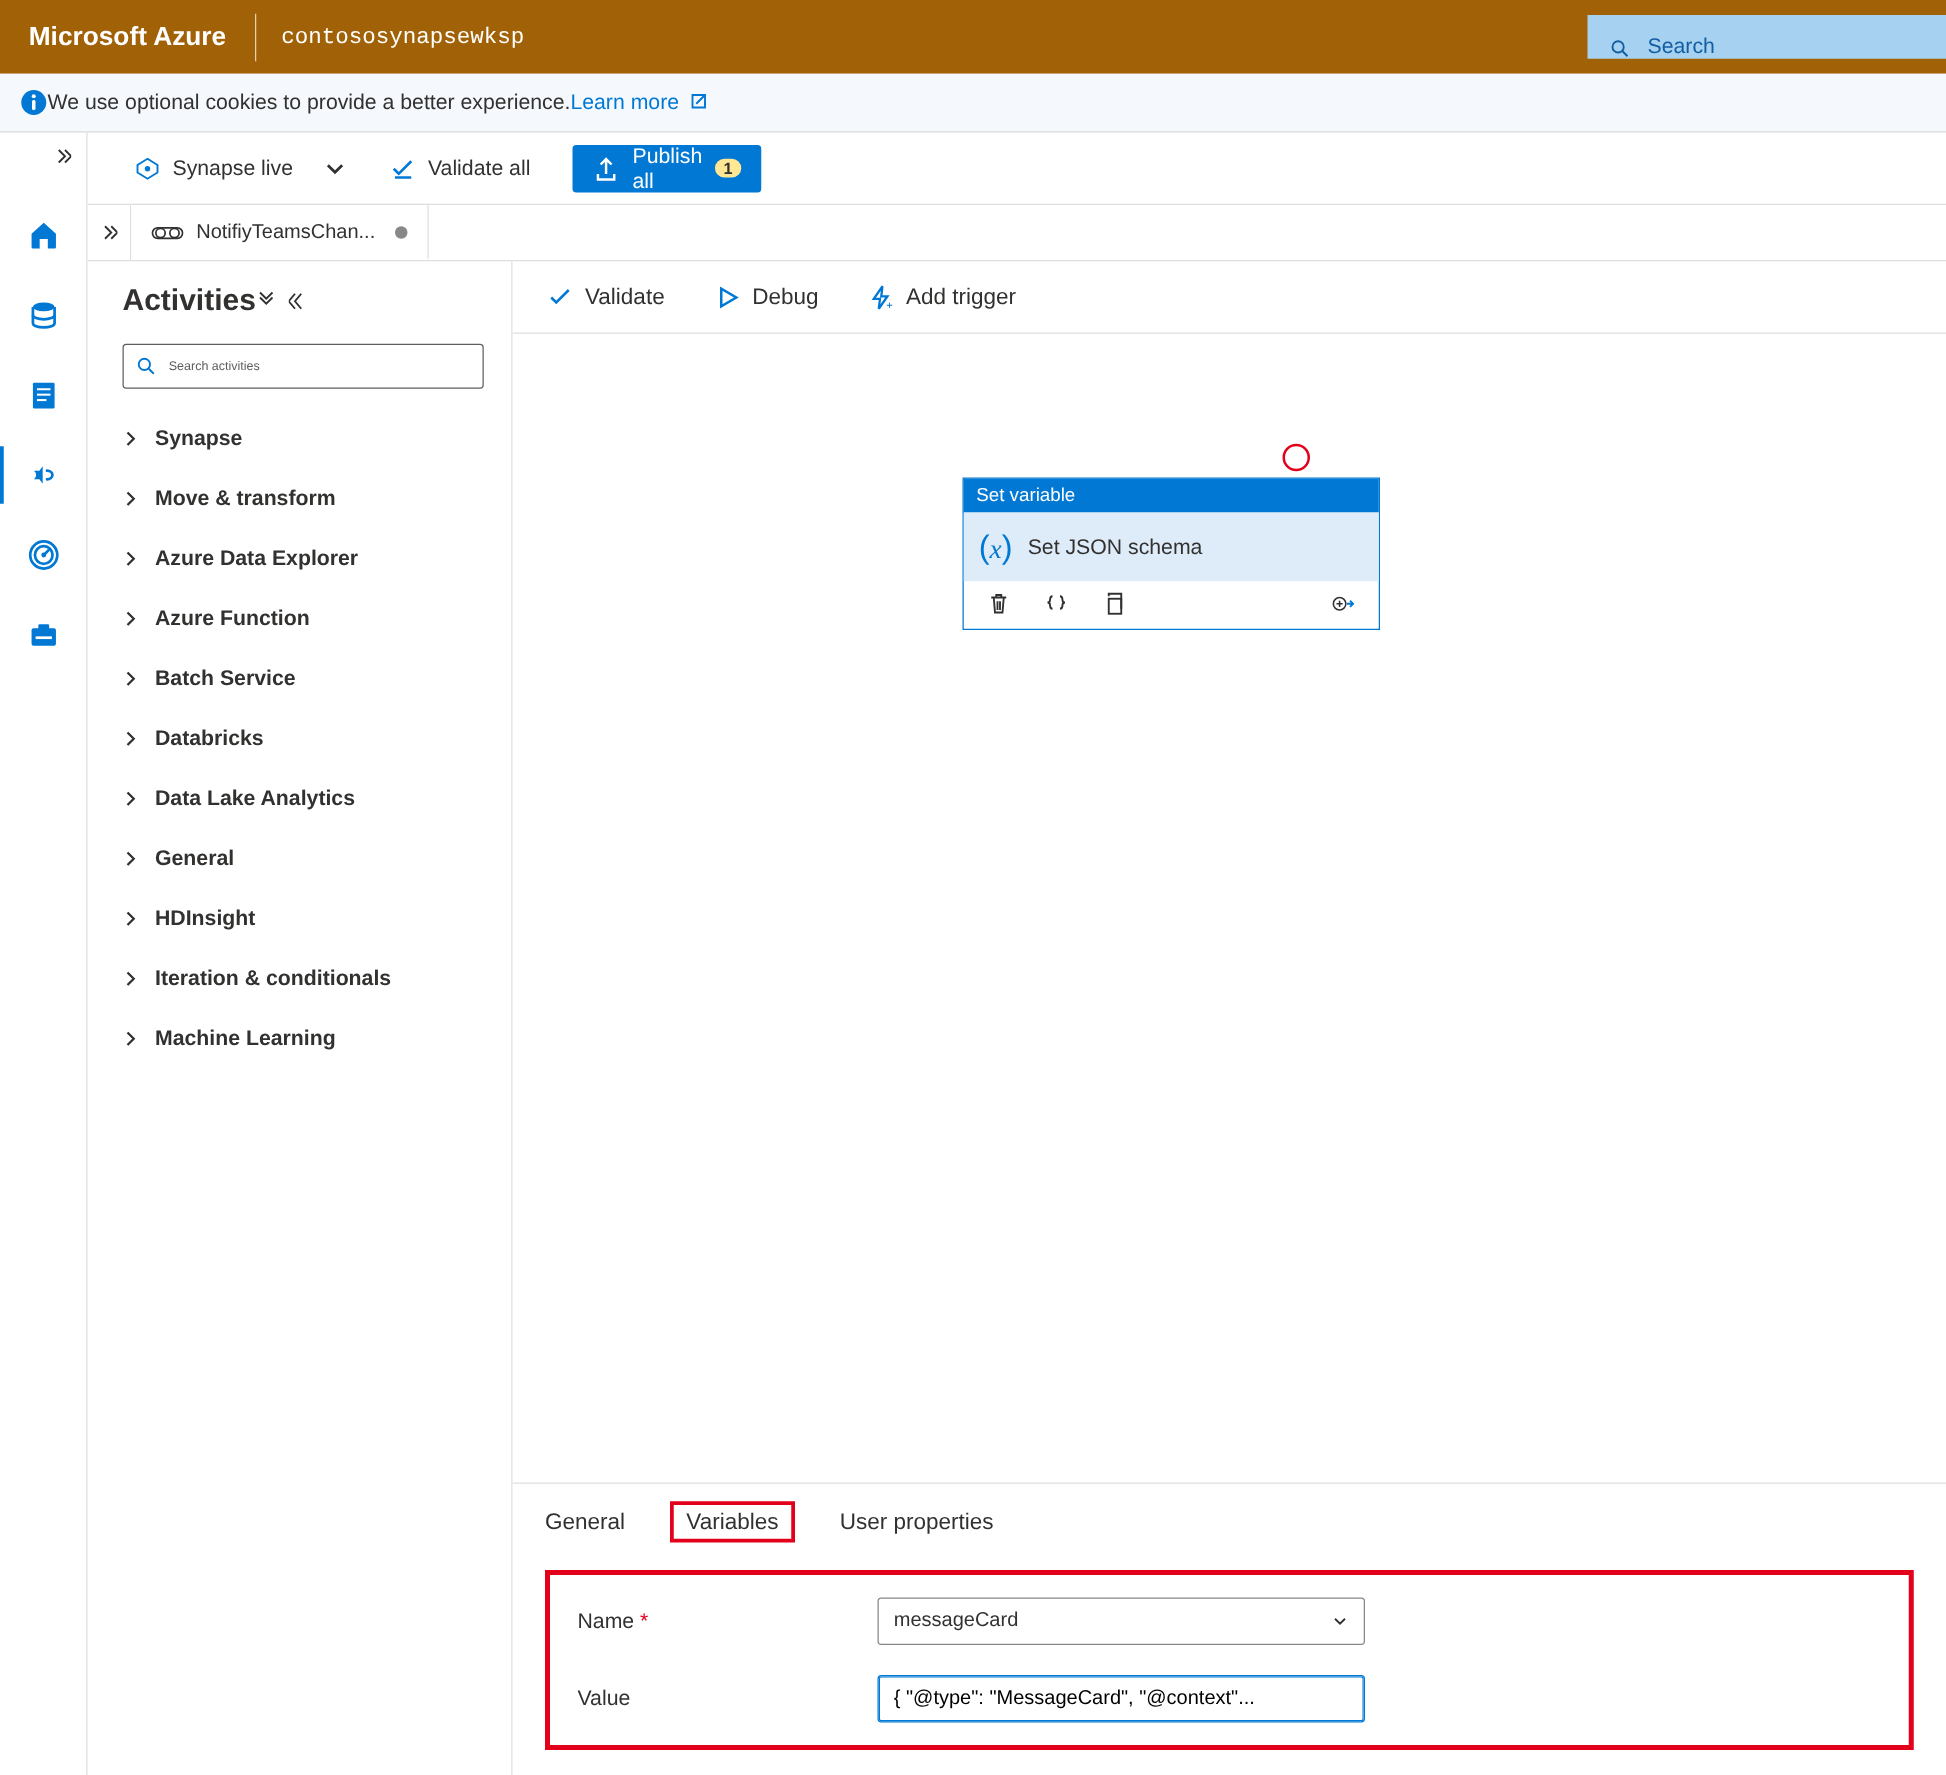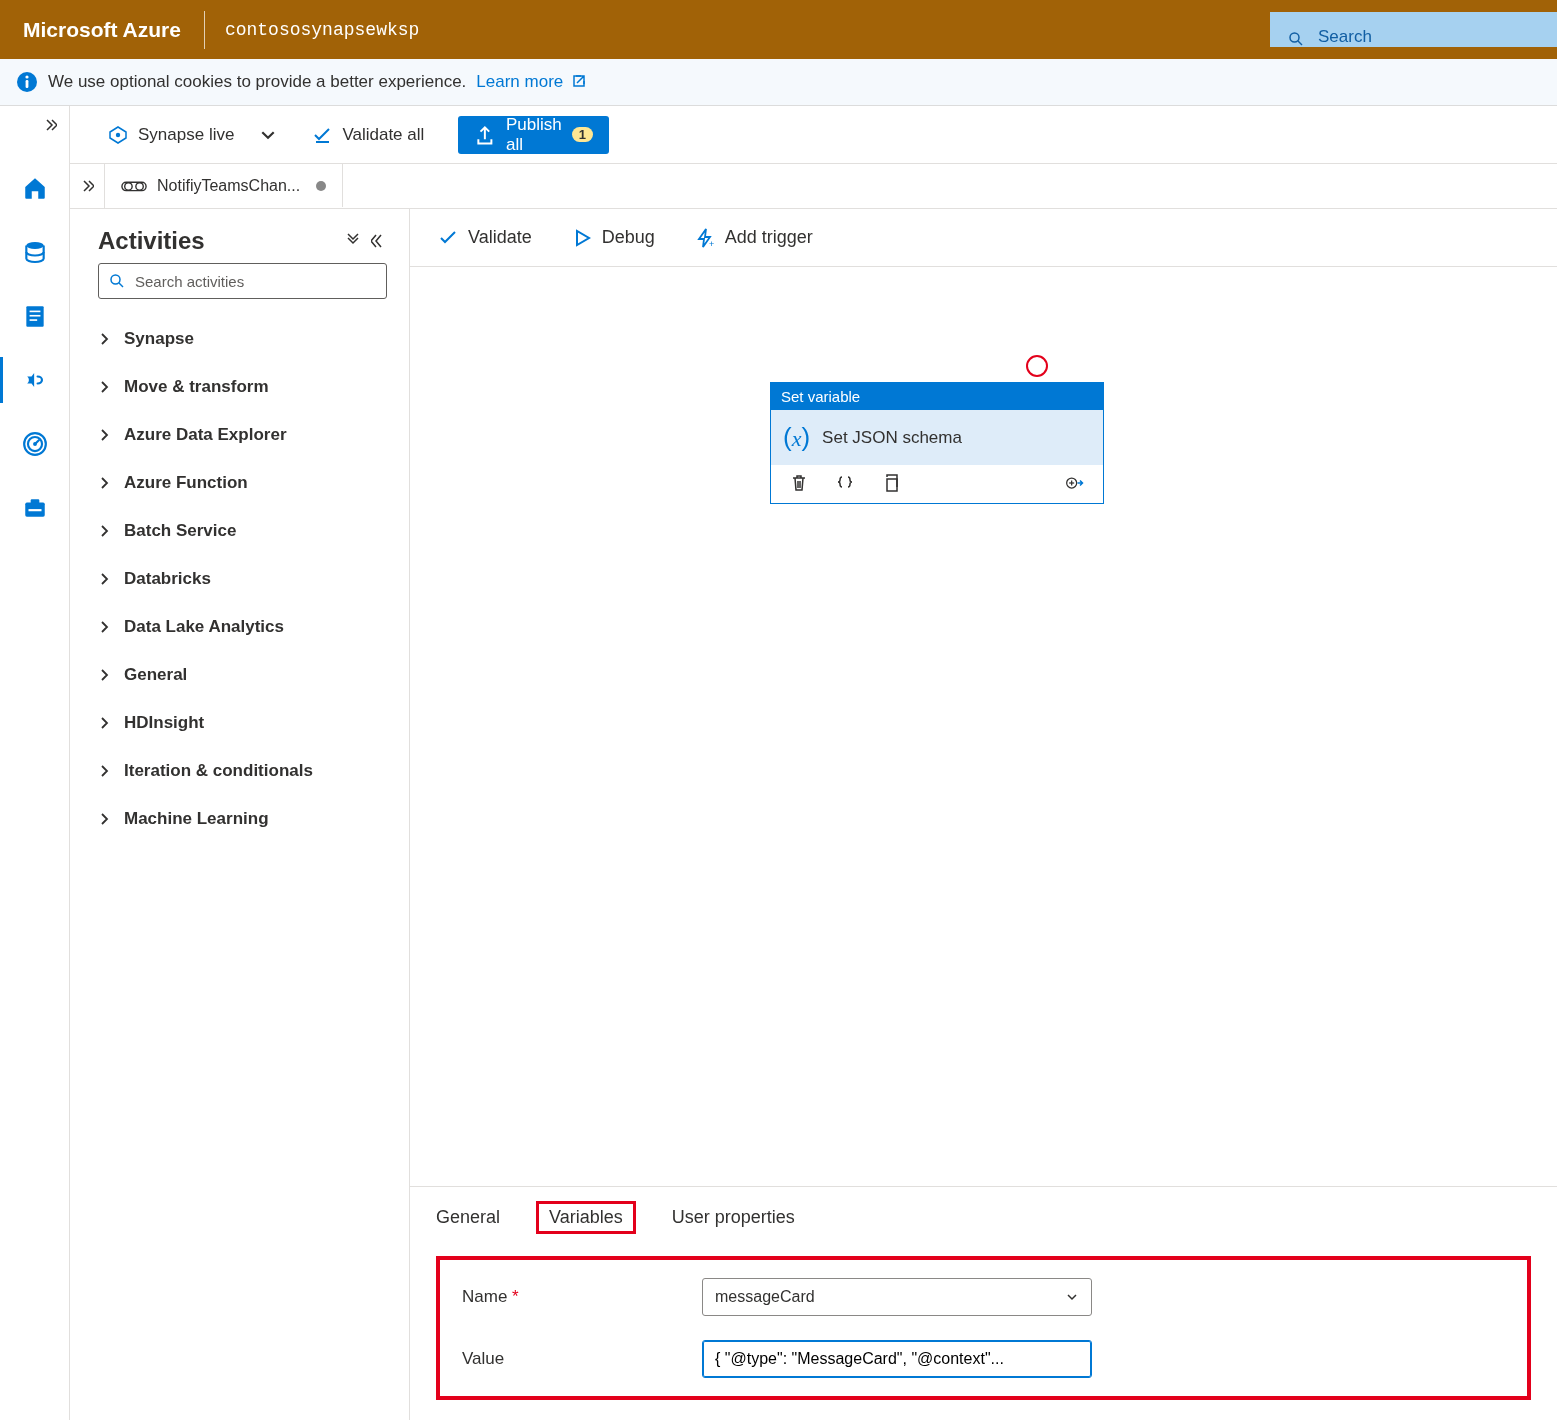--- a/index.html
+++ b/index.html
@@ -10,21 +10,21 @@
   .brand { font-size: 21px; font-weight: 600; padding: 0 23px; }
   .vsep { width: 1px; height: 38px; background: rgba(255,255,255,0.7); margin-right: 20px; }
   .wsname { font-size: 18px; color: #fff; flex: 0 0 auto; font-family: Liberation Mono, monospace; }
   .hspacer { flex: 1; }
   .searchbox { display: flex; align-items: flex-end; background: #a6d1f0; height: 35px; margin-right: 0; padding: 0 18px; min-width: 220px; }
   .searchbox svg { width: 16px; height: 16px; margin-right: 14px; }
   .searchbox input { background: transparent; border: none; outline: none; font-size: 17px; color: #115ea3; }
   .searchbox input::placeholder { color: #115ea3; }
 
   
-  .banner { height: 47px; border-bottom: 1px solid #dcdcdc; background: #f5f9fd; display: flex; align-items: center; padding: 0 16px; gap: 10px; font-size: 17px; }
+  .banner { height: 47px; border-bottom: 1px solid #dcdcdc; background: #f5f9fd; display: flex; align-items: center; padding: 0 16px; font-size: 17px; }
   .info-icon { width: 22px; height: 22px; }
   .banner a { color: #0078d4; text-decoration: none; }
   .ext-icon { width: 14px; height: 14px; vertical-align: -1px; margin-left: 4px; }
 
   
   .columns { display: flex; height: calc(100vh - 106px); }
 
   
   .rail { width: 70px; border-right: 1px solid #e1dfdd; display: flex; flex-direction: column; align-items: center; padding-top: 12px; gap: 34px; }
   .rail .expand { align-self: flex-end; margin-right: 12px; margin-bottom: 4px; }
@@ -47,27 +47,27 @@
   .tab { display: flex; align-items: center; gap: 10px; padding: 0 16px; border-right: 1px solid #e1dfdd; border-top: 1px solid #e1dfdd; font-size: 16px; max-width: 260px; cursor: pointer; position: relative; top: -1px; background: #fff; }
   .tab .dot { width: 10px; height: 10px; border-radius: 50%; background: #888; margin-left: 6px; }
   .tab svg { width: 26px; height: 18px; flex-shrink: 0; }
   .tab .ellips { white-space: nowrap; overflow: hidden; text-overflow: ellipsis; max-width: 170px; }
 
   
   .split { flex: 1; display: flex; min-height: 0; }
 
   
   .actpanel { width: 340px; border-right: 1px solid #e1dfdd; padding: 18px 22px 0 28px; overflow: auto; }
-  .act-head { display: flex; align-items: center; justify-content: space-between; margin-bottom: 8px; }
+  .act-head { display: flex; align-items: center; justify-content: flex-start; margin-bottom: 20px; }
   .act-head h2 { font-size: 24px; font-weight: 600; }
   .act-icons { display: flex; gap: 10px; }
   .act-icons svg { width: 16px; height: 16px; cursor: pointer; }
   .act-search { display: flex; align-items: center; border: 1px solid #605e5c; border-radius: 3px; height: 36px; padding: 0 10px; margin-bottom: 16px; }
   .act-search svg { width: 16px; height: 16px; margin-right: 10px; }
-  .act-search input { border: none; outline: none; font-size: 15px; flex: 1; }
+  .act-search input { border: none; outline: none; font-size: 10px; flex: 1; }
   .act-search input::placeholder { color: #605e5c; }
   .act-list { display: flex; flex-direction: column; }
   .act-item { display: flex; align-items: center; gap: 12px; height: 48px; font-size: 17px; font-weight: 600; cursor: pointer; }
   .act-item svg { width: 14px; height: 14px; }
 
   
   .canvas-area { flex: 1; display: flex; flex-direction: column; min-width: 0; }
   .canvas-toolbar { height: 58px; display: flex; align-items: center; gap: 40px; padding-left: 28px; border-bottom: 1px solid #e1dfdd; }
   .ctool { display: flex; align-items: center; gap: 10px; font-size: 18px; cursor: pointer; }
   .ctool svg { width: 20px; height: 20px; }

